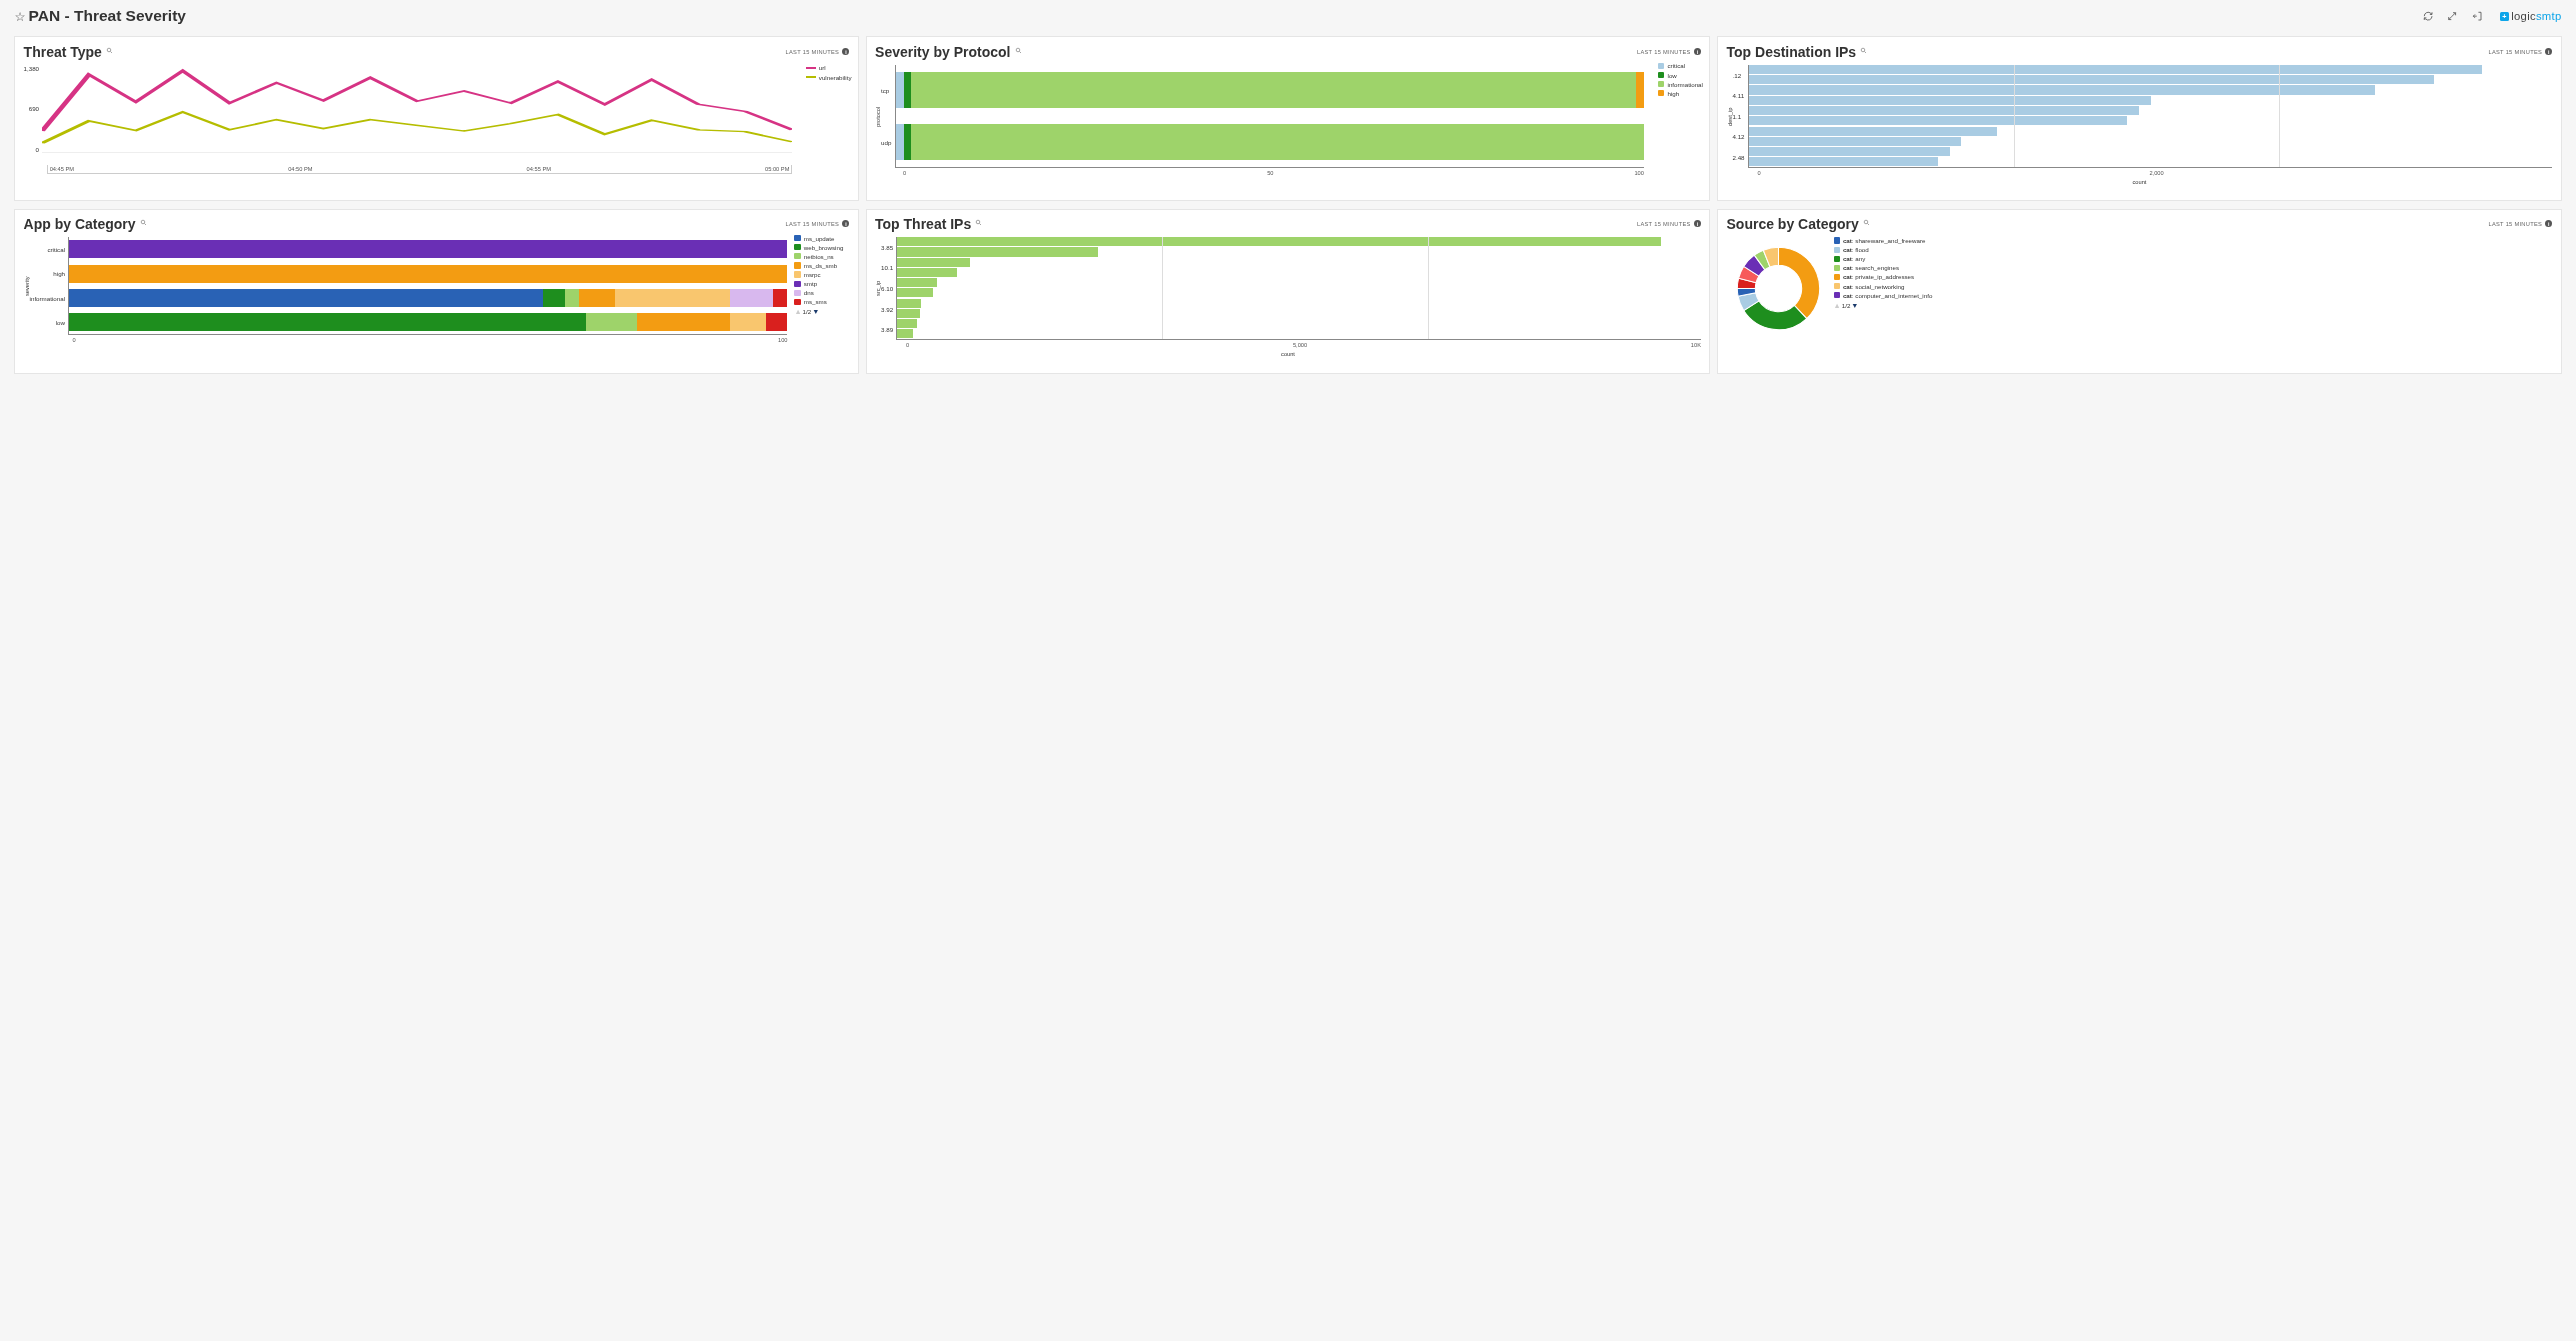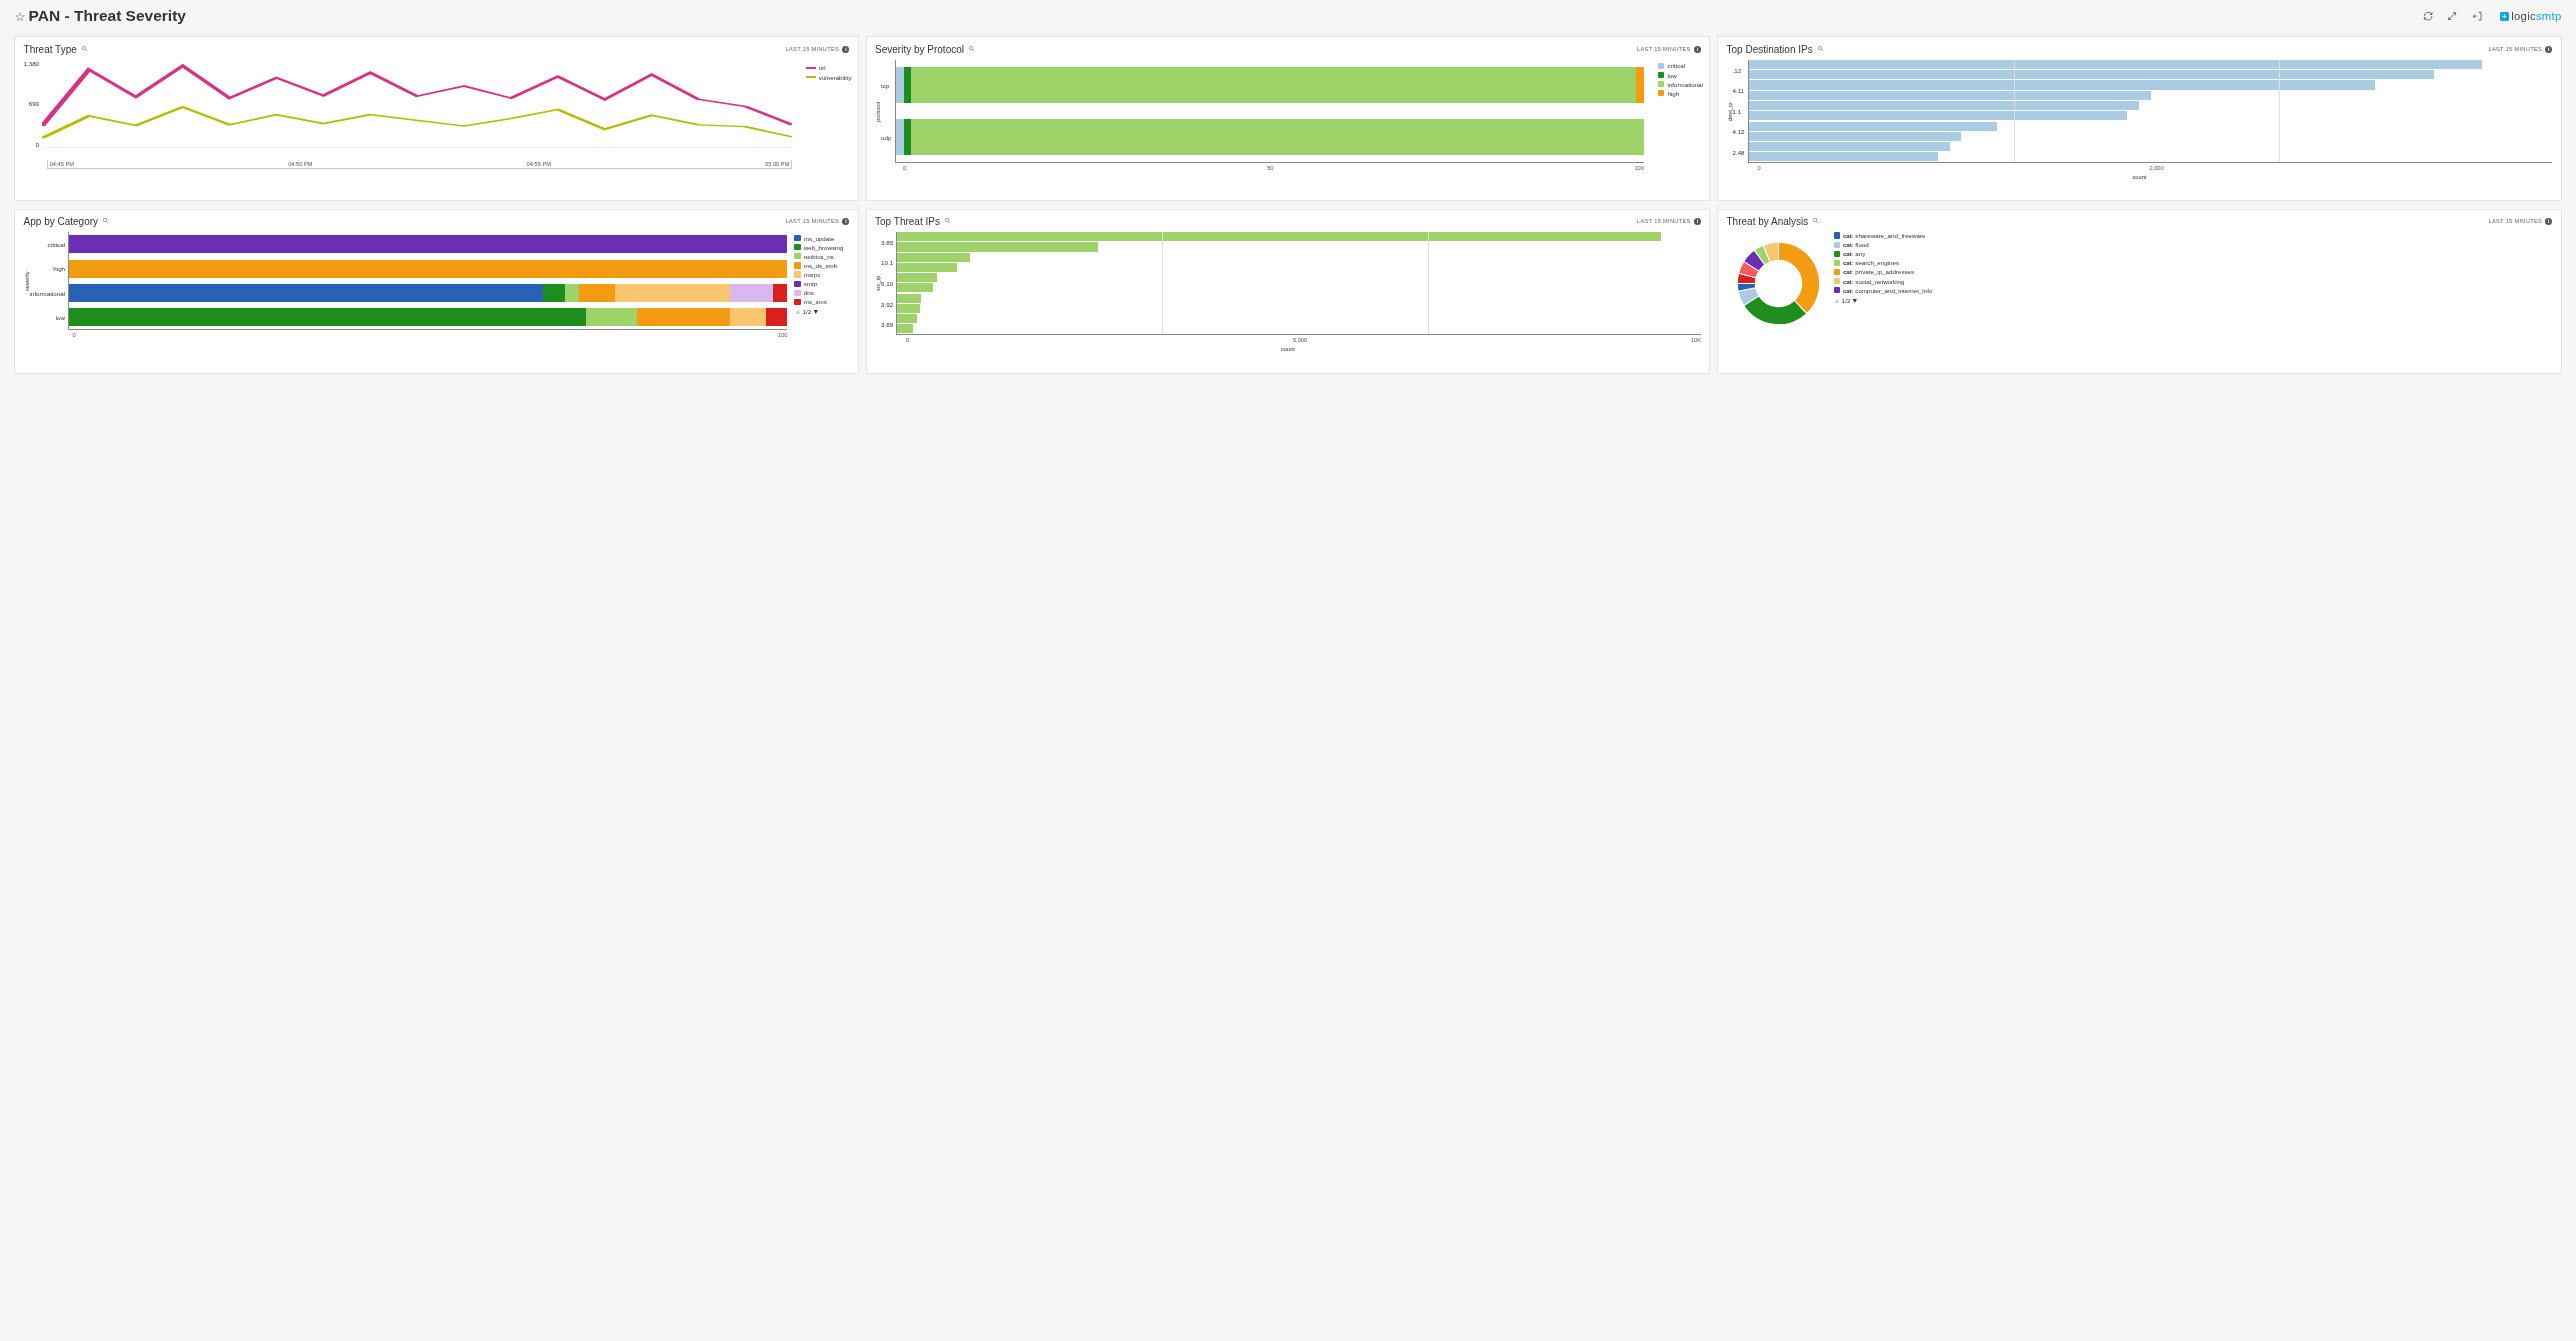--- a/index.html
+++ b/index.html
@@ -10,21 +10,21 @@
   .header .spacer { flex: 1; }
   .header .hicon { width: 10.3px; height: 10.3px; color: #555; margin: 0 7.2px; cursor: pointer; display: inline-flex; align-items:center; justify-content:center; }
   .header svg { width: 100%; height: 100%; }
   .logo { display:flex; align-items:center; margin-left: 10.3px; }
   .logo .plus { background:#0ea5e9; color:#fff; width:9.3px; height:9.3px; border-radius:1.5px; display:inline-flex; align-items:center; justify-content:center; font-weight:700; font-size:7.2px; margin-right:2.1px;}
   .logo .text1 { color:#444; font-size:11.3px; font-weight:400; letter-spacing:0.3px;}
   .logo .text2 { color:#0ea5e9; font-size:11.3px; font-weight:400; letter-spacing:0.3px;}
   .grid { display:grid; grid-template-columns: repeat(3, 1fr); gap: 7.2px; padding: 7.2px 14.4px 14.4px 14.4px; }
   .panel { background:#fff; border:0.5px solid #e5e5e5; padding: 6.2px 8.2px 9.3px 8.2px; position:relative; min-height: 165px; }
   .panel-head { display:flex; align-items:center; margin-bottom: 5.2px; }
-  .panel-title { font-size: 10px; font-weight: 400; color:#333; }
+  .panel-title { font-size: 14px; font-weight: 700; color:#333; }
   .panel-head .search { margin-left: 4.1px; color:#666; cursor:pointer; }
   .panel-head .timerange { margin-left:auto; font-size:5.7px; letter-spacing:0.3px; color:#666; }
   .panel-head .info { margin-left:3.1px; width:7.2px; height:7.2px; border-radius:50%; background:#555; color:#fff; font-size:5.2px; font-weight:700; display:inline-flex; align-items:center; justify-content:center; cursor:pointer; }
   .chart-body { display:flex; height: 118px; }
   .axis-label-y { writing-mode: vertical-rl; transform: rotate(180deg); font-size:5.7px; color:#333; text-align:center; }
   .yaxis { display:flex; flex-direction:column; justify-content:space-between; font-size:5.7px; color:#555; text-align:right; padding-right:3.1px; }
   .xaxis-label { text-align:center; font-size:5.7px; color:#333; margin-top:3.1px; }
   .plot { flex:1; position:relative; border-left:0.5px solid #888; border-bottom:0.5px solid #888; }
   .gridline { position:absolute; background:#ddd; }
   .xticks { display:flex; justify-content:space-between; font-size:5.7px; color:#555; margin-top:2.1px; }
@@ -340,21 +340,21 @@
       <span>0</span>
       <span>5,000</span>
       <span>10K</span>
     </div>
   </div>
   <div class="xaxis-label">count</div>
 </div>
 
 <div class="panel">
   <div class="panel-head">
-    <span class="panel-title">Threat by Analysis</span>
+    <span class="panel-title">Source by Category</span>
     <span class="search"><svg width="7.2" height="7.2" viewBox="0 0 24 24" fill="none" stroke="currentColor" stroke-width="2">
             <circle cx="10" cy="10" r="6"></circle>
             <path d="M20 20l-5-5"></path>
           </svg></span>
     <span class="timerange">LAST 15 MINUTES</span>
     <span class="info">i</span>
   </div>
   <div class="donut-wrap">
     <svg id="donut" width="103" height="103" viewBox="0 0 200 200">
           <path d="M100,20 A80,80 0 0 1 154.7637684742951,158.31749019371293 L130.80461976679098,132.80358823396352 A45,45 0 0 0 100,55 Z" fill="#f39c12" stroke="#fff" stroke-width="2"></path>

